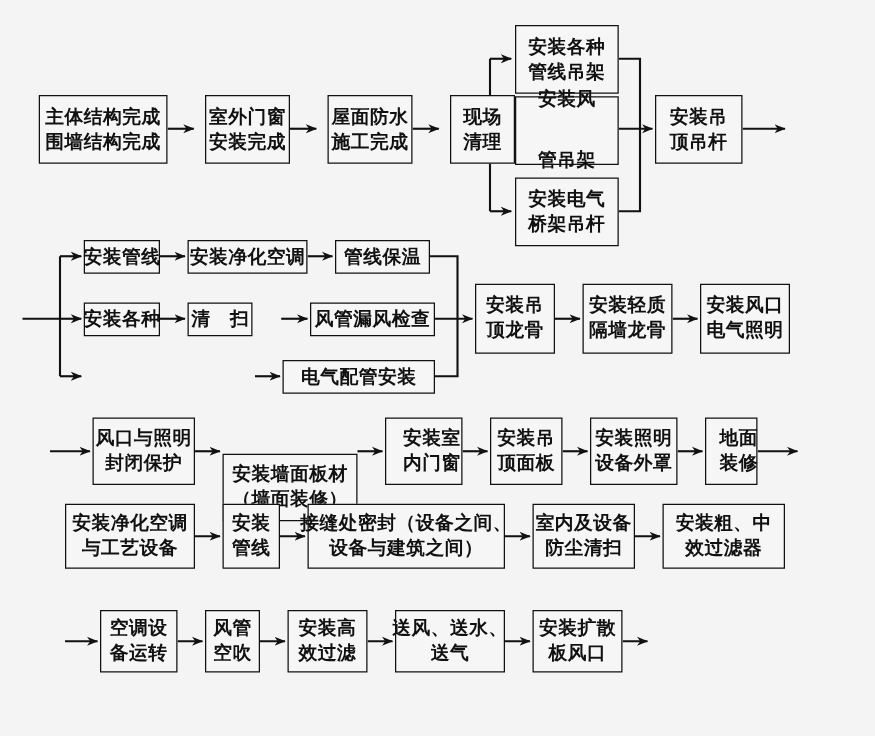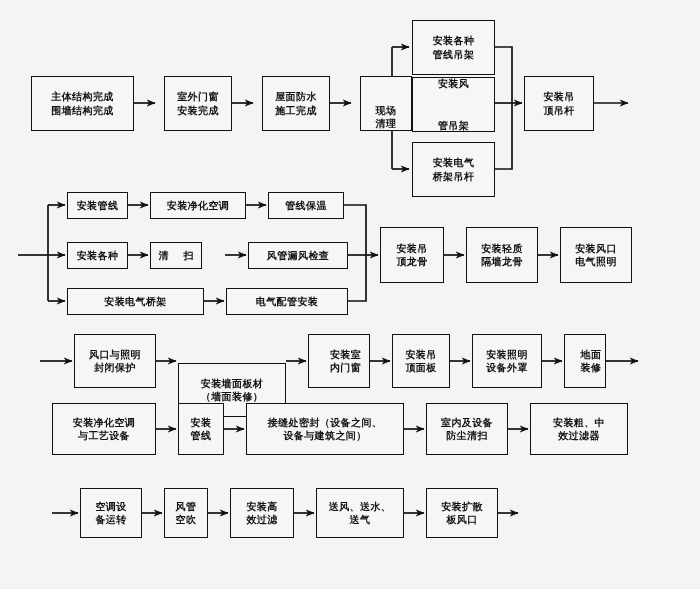--- a/index.html
+++ b/index.html
@@ -24,21 +24,21 @@
     position:absolute;
     box-sizing:border-box;
     border:1.6px solid #111;
     background:#f6f6f6;
     color:#111;
     display:flex;
     flex-direction:column;
     align-items:center;
     justify-content:center;
     text-align:center;
-    font-size:10px;
+    font-size:15px;
     line-height:1.32;
     letter-spacing:0.4px;
     font-weight:600;
     white-space:nowrap;
     z-index:2;
   }
   .node .ln{display:block;}
   .node.wide-sp .ln{letter-spacing:6px;padding-left:6px;}
 </style>
 </head>
@@ -123,21 +123,21 @@
   <div class="node" style="left:164px;top:76px;width:68px;height:55px;">
     <span class="ln">室外门窗</span>
     <span class="ln">安装完成</span>
   </div>
 
   <div class="node" style="left:262px;top:76px;width:68px;height:55px;">
     <span class="ln">屋面防水</span>
     <span class="ln">施工完成</span>
   </div>
 
-  <div class="node" style="left:360px;top:76px;width:52px;height:55px;justify-content:flex-end;">
+  <div class="node" style="left:360px;top:76px;width:52px;height:55px;">
     <span class="ln">现场</span>
     <span class="ln">清理</span>
   </div>
 
   <div class="node" style="left:412px;top:20px;width:83px;height:55px;">
     <span class="ln">安装各种</span>
     <span class="ln">管线吊架</span>
   </div>
 
   <div class="node" style="left:412px;top:77px;width:83px;height:55px;gap:29px;">
@@ -172,23 +172,20 @@
   </div>
 
   <div class="node wide-sp" style="left:150px;top:242px;width:52px;height:27px;">
     <span class="ln">清 扫</span>
   </div>
 
   <div class="node" style="left:248px;top:242px;width:100px;height:27px;">
     <span class="ln">风管漏风检查</span>
   </div>
 
-  <div class="node" style="left:67px;top:288px;width:137px;height:27px;">
-    <span class="ln">安装电气桥架</span>
-  </div>
 
   <div class="node" style="left:226px;top:288px;width:122px;height:27px;">
     <span class="ln">电气配管安装</span>
   </div>
 
   <div class="node" style="left:380px;top:227px;width:64px;height:56px;">
     <span class="ln">安装吊</span>
     <span class="ln">顶龙骨</span>
   </div>
 

